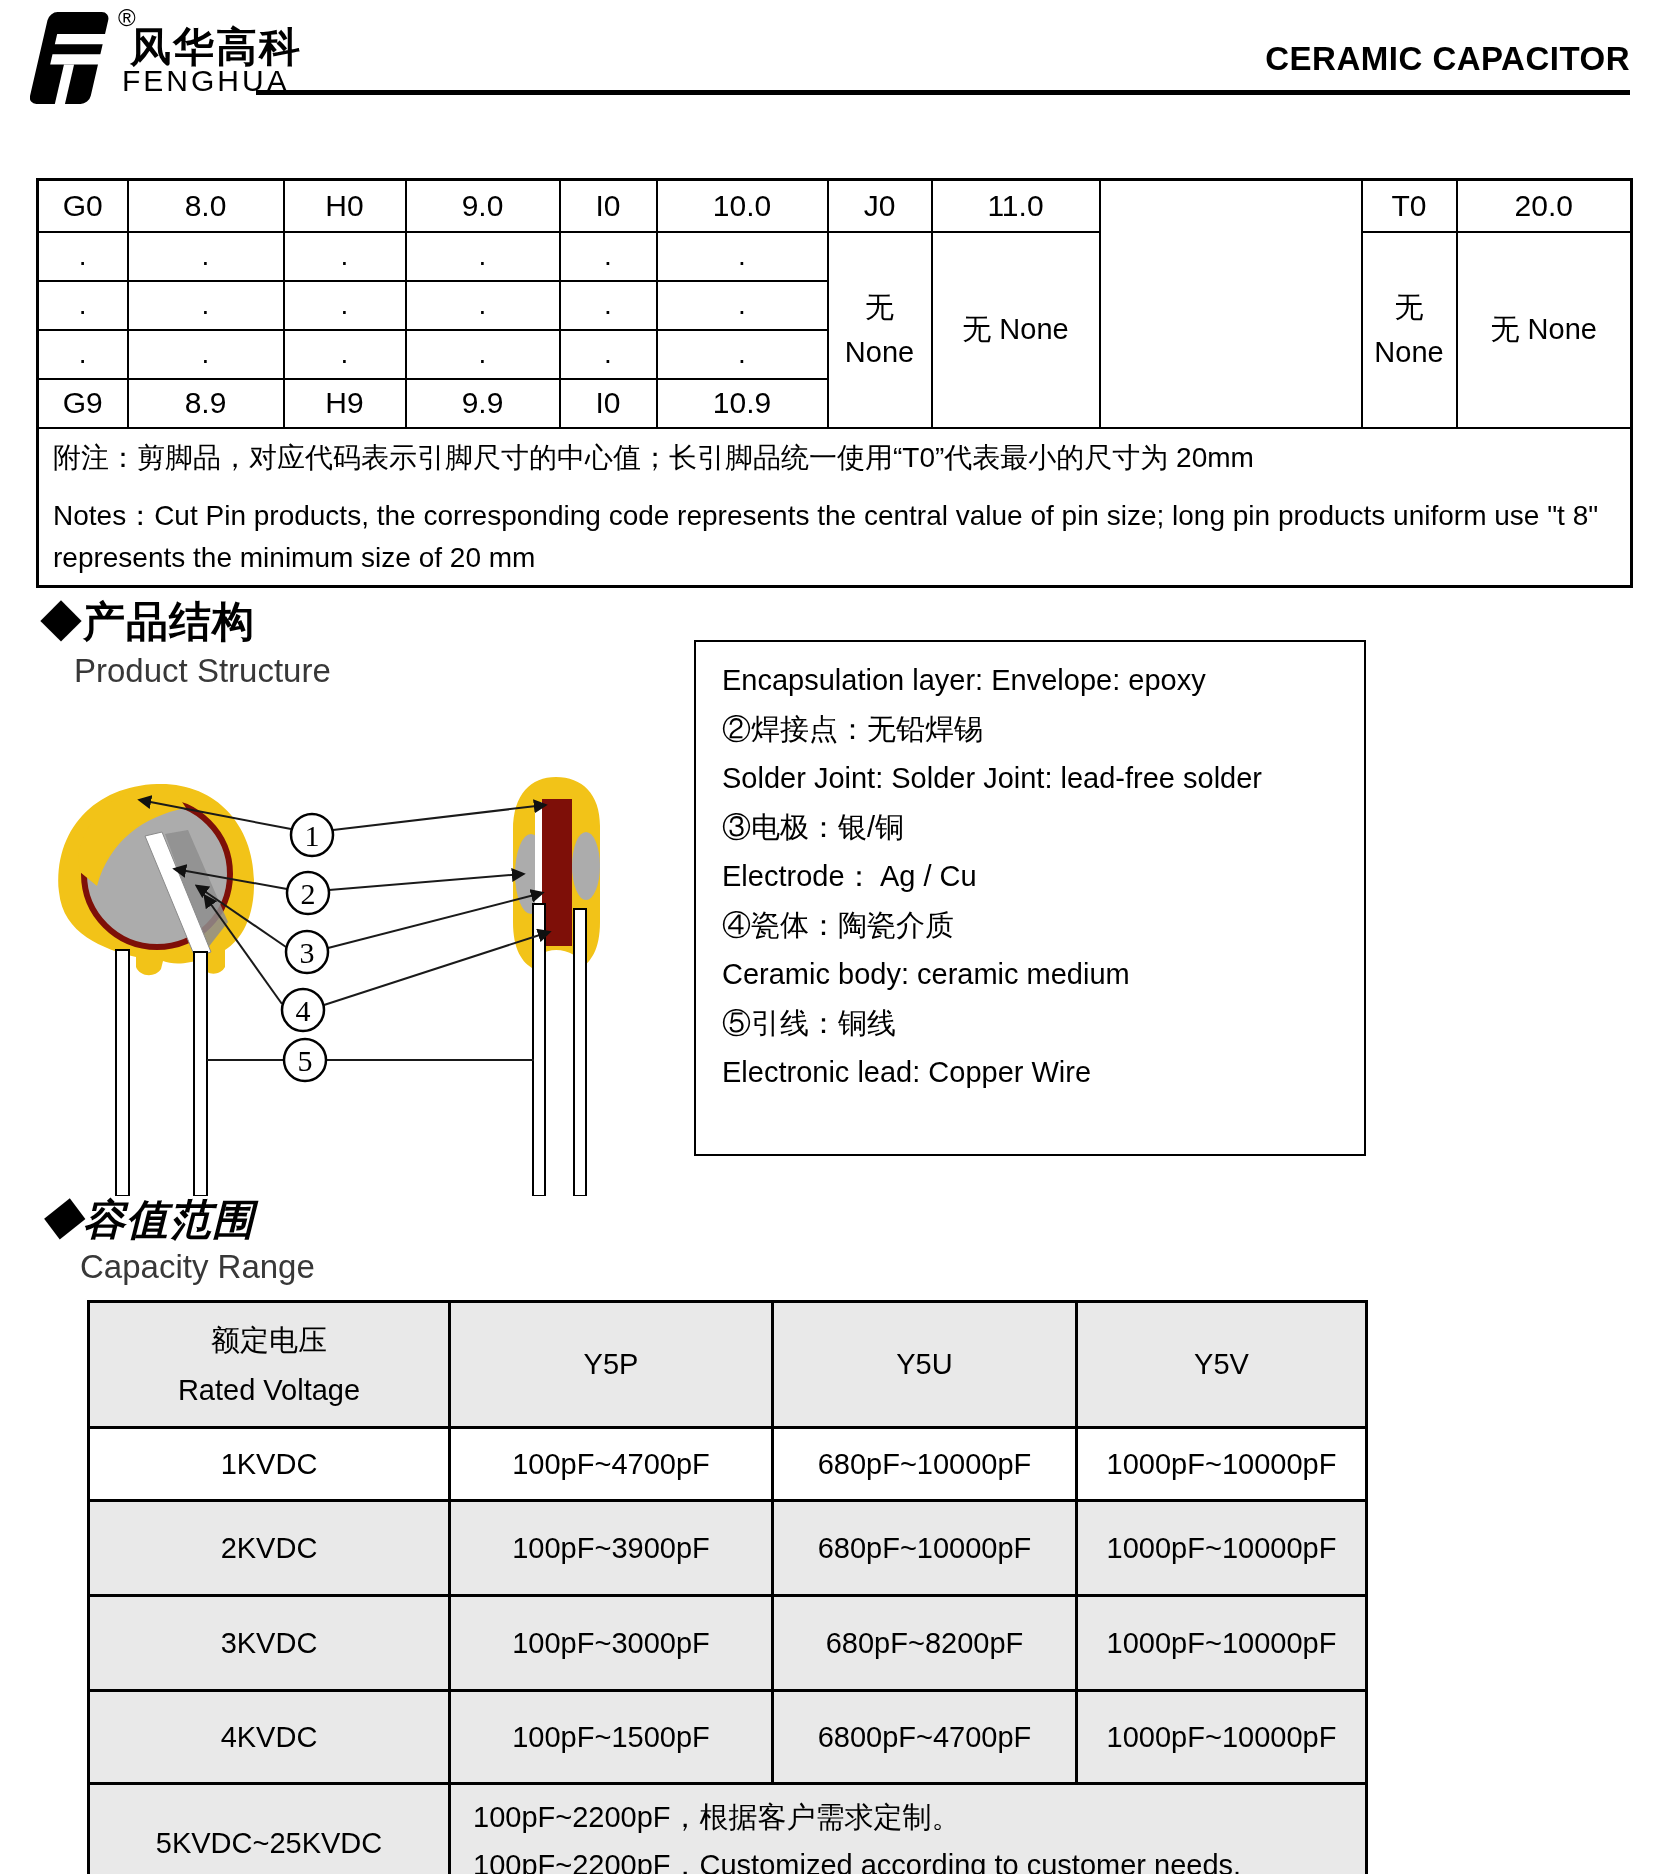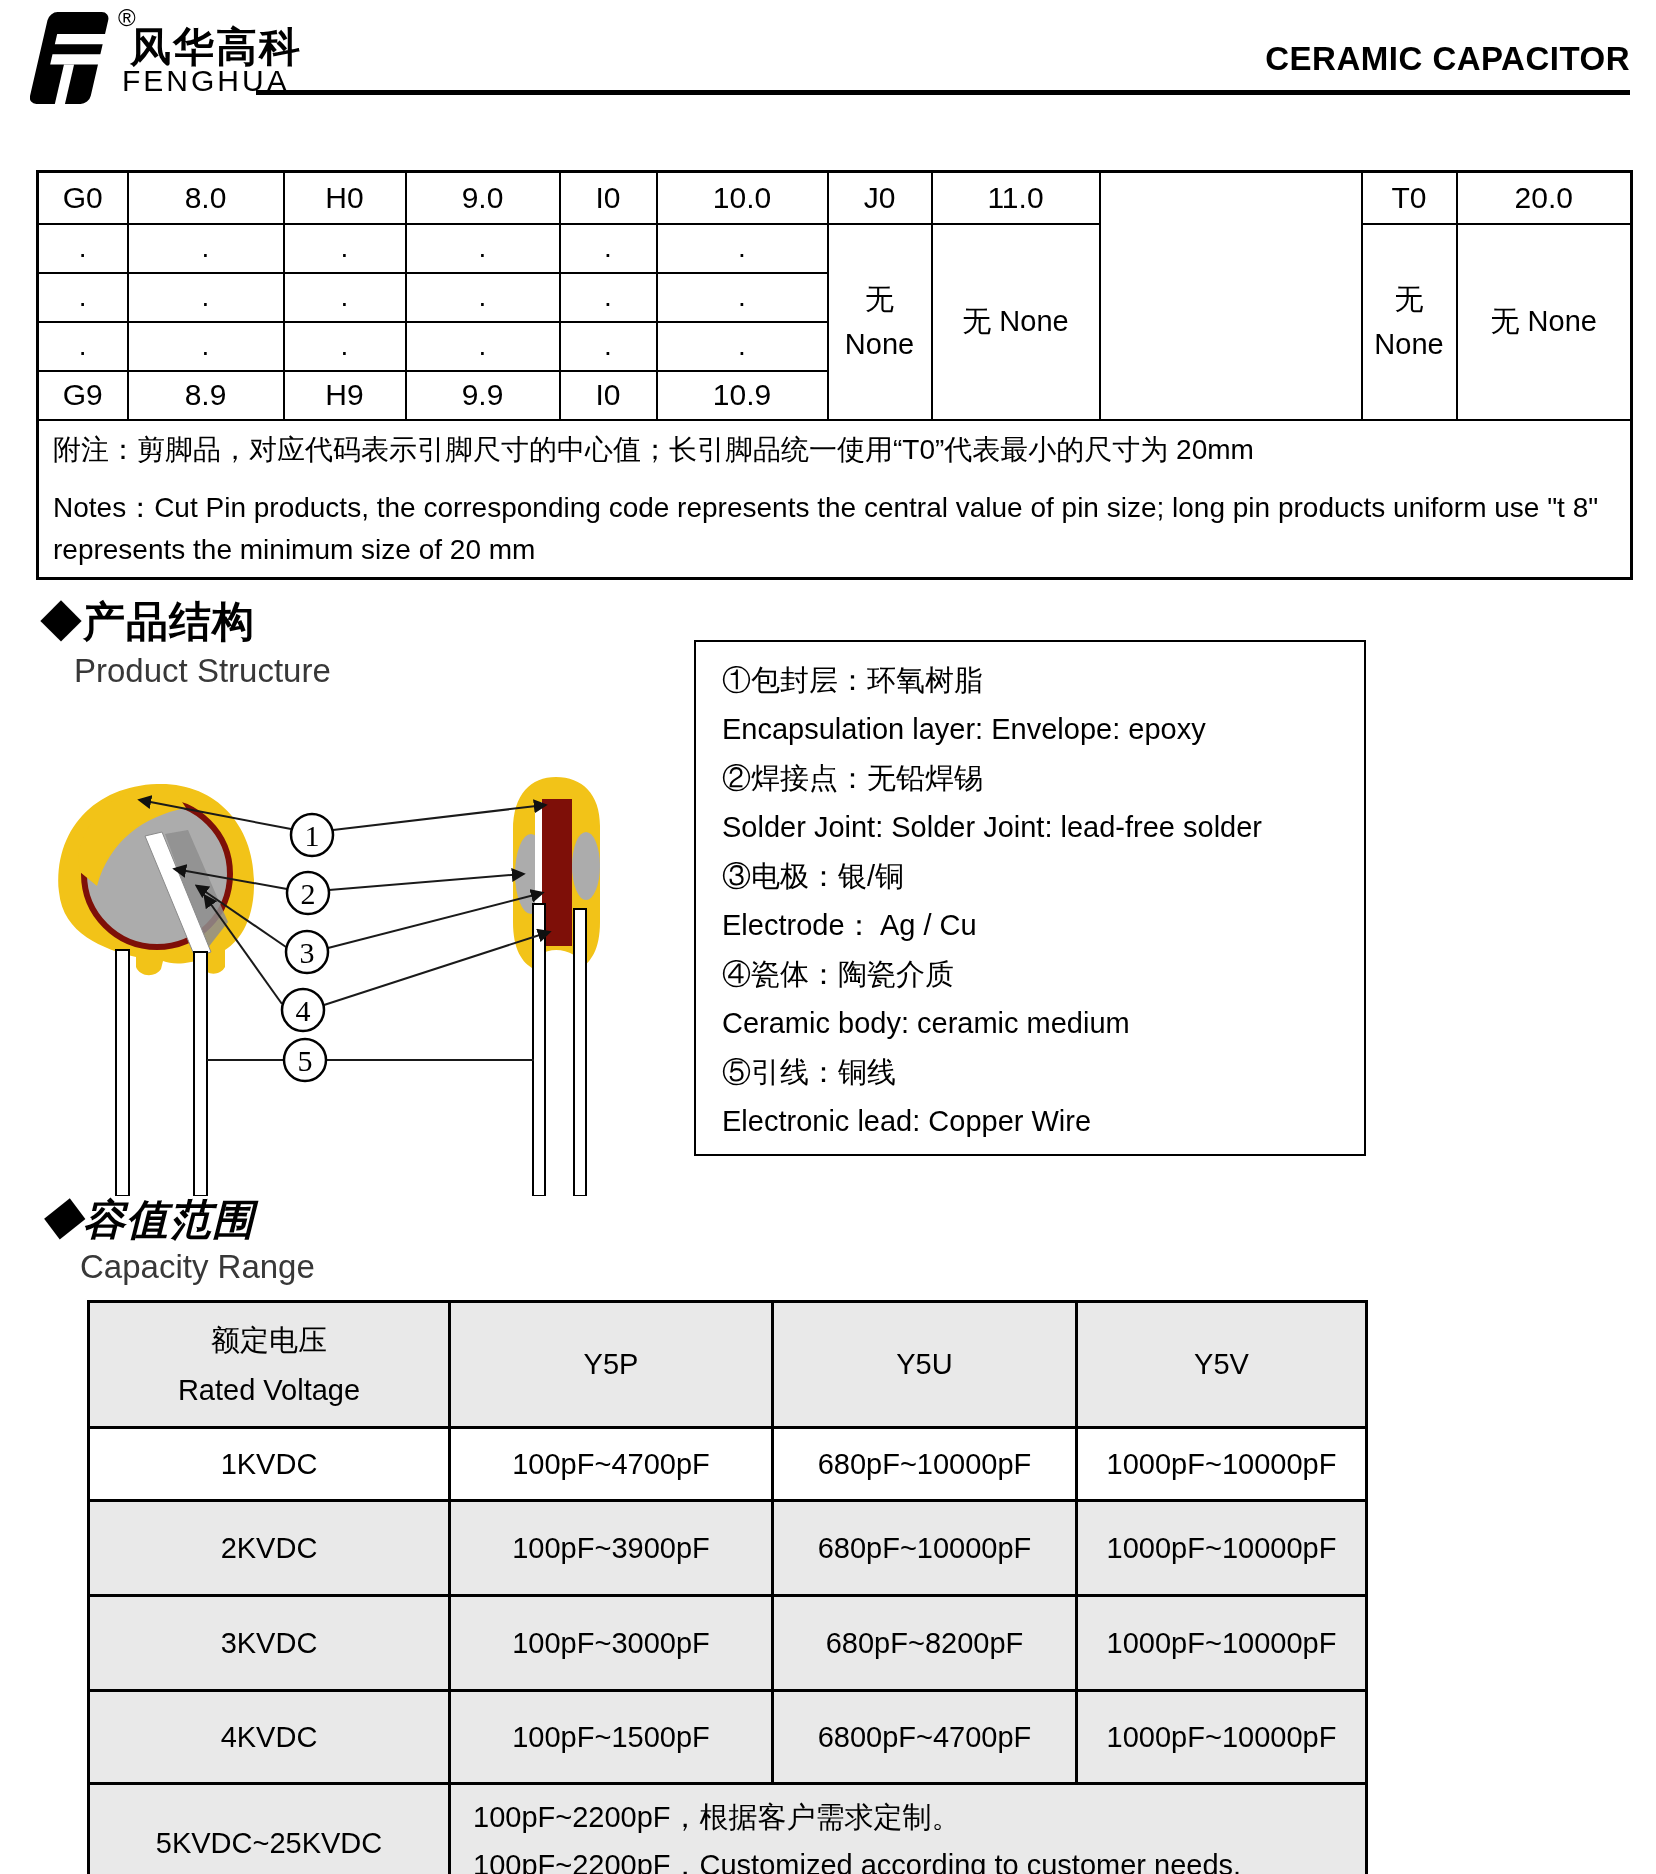--- a/index.html
+++ b/index.html
@@ -11,21 +11,21 @@
   
   .logo-mark{position:absolute; left:30px; top:8px; width:92px; height:100px;}
   .logo-reg{position:absolute; left:118px; top:4px; font-size:24px;}
   .logo-cn{position:absolute; left:130px; top:20px; font-size:41px; font-weight:bold; letter-spacing:2px; white-space:nowrap;}
   .logo-en{position:absolute; left:122px; top:64px; font-size:30px; font-weight:400; letter-spacing:3px; white-space:nowrap;}
   .doc-title{position:absolute; right:26px; top:40px; font-size:33px; font-weight:bold; letter-spacing:.5px; white-space:nowrap;}
   .header-rule{position:absolute; left:256px; top:90px; width:1374px; height:5px; background:#000;}
 
   
   table.pin-table{
-    position:absolute; left:36px; top:170px; width:1594px;
+    position:absolute; left:36px; top:178px; width:1594px;
     border-collapse:collapse; table-layout:fixed; font-size:30px;
     border:3px solid #000;
   }
   table.pin-table td{border:2px solid #000; text-align:center; vertical-align:middle; padding:0; overflow:hidden;}
   table.pin-table tr.r-head{height:52px;}
   table.pin-table tr.r-dots{height:49px;}
   table.pin-table tr.r-last{height:49px;}
   td.dotcell{font-size:28px; line-height:20px;}
   .none-stack div{line-height:45px; font-size:29px;}
   .none-inline{font-size:29px;}
@@ -228,21 +228,20 @@
       <circle cx="258" cy="238" r="21" fill="#fff" stroke="#000" stroke-width="2.5"></circle>
       <text x="258" y="249" text-anchor="middle">4</text>
     </g>
     <g>
       <circle cx="260" cy="288" r="21" fill="#fff" stroke="#000" stroke-width="2.5"></circle>
       <text x="260" y="299" text-anchor="middle">5</text>
     </g>
   </svg>
 
   <div class="struct-box">
-    <div>①包封层：环氧树脂</div>
     <div>Encapsulation layer: Envelope: epoxy</div>
     <div>②焊接点：无铅焊锡</div>
     <div>Solder Joint: Solder Joint: lead-free solder</div>
     <div>③电极：银/铜</div>
     <div>Electrode： Ag / Cu</div>
     <div>④瓷体：陶瓷介质</div>
     <div>Ceramic body: ceramic medium</div>
     <div>⑤引线：铜线</div>
     <div>Electronic lead: Copper Wire</div>
   </div>

